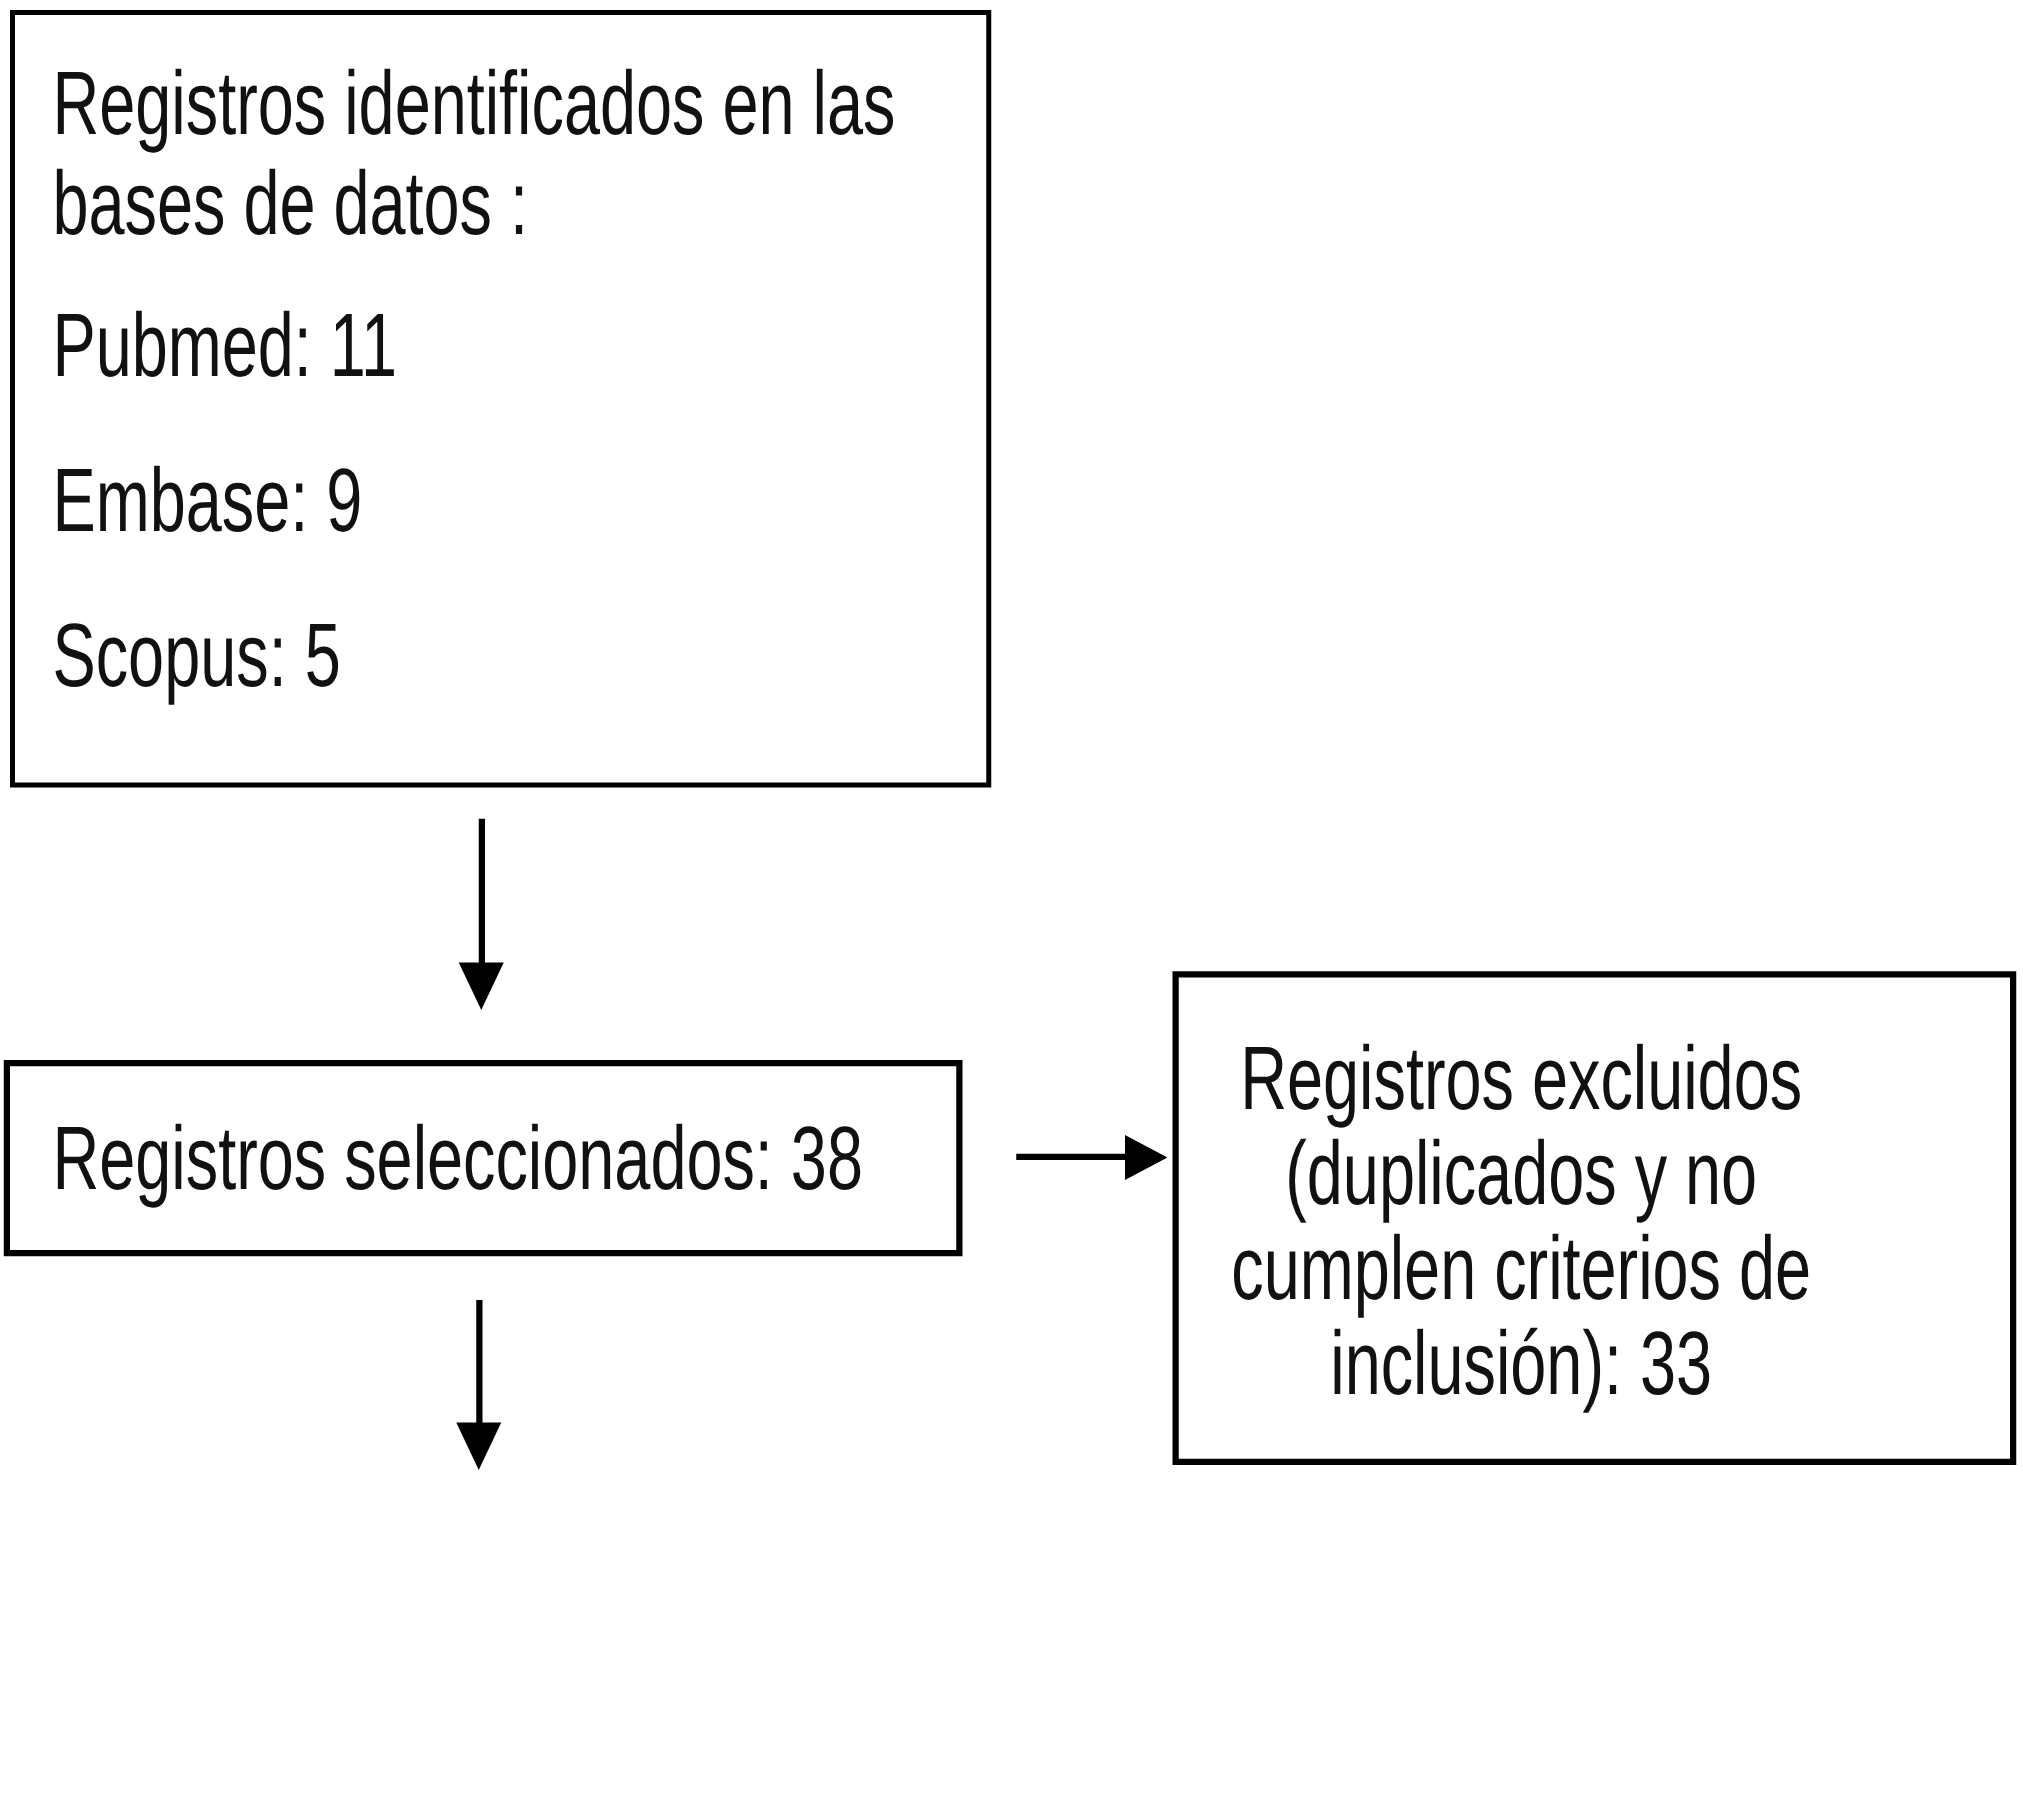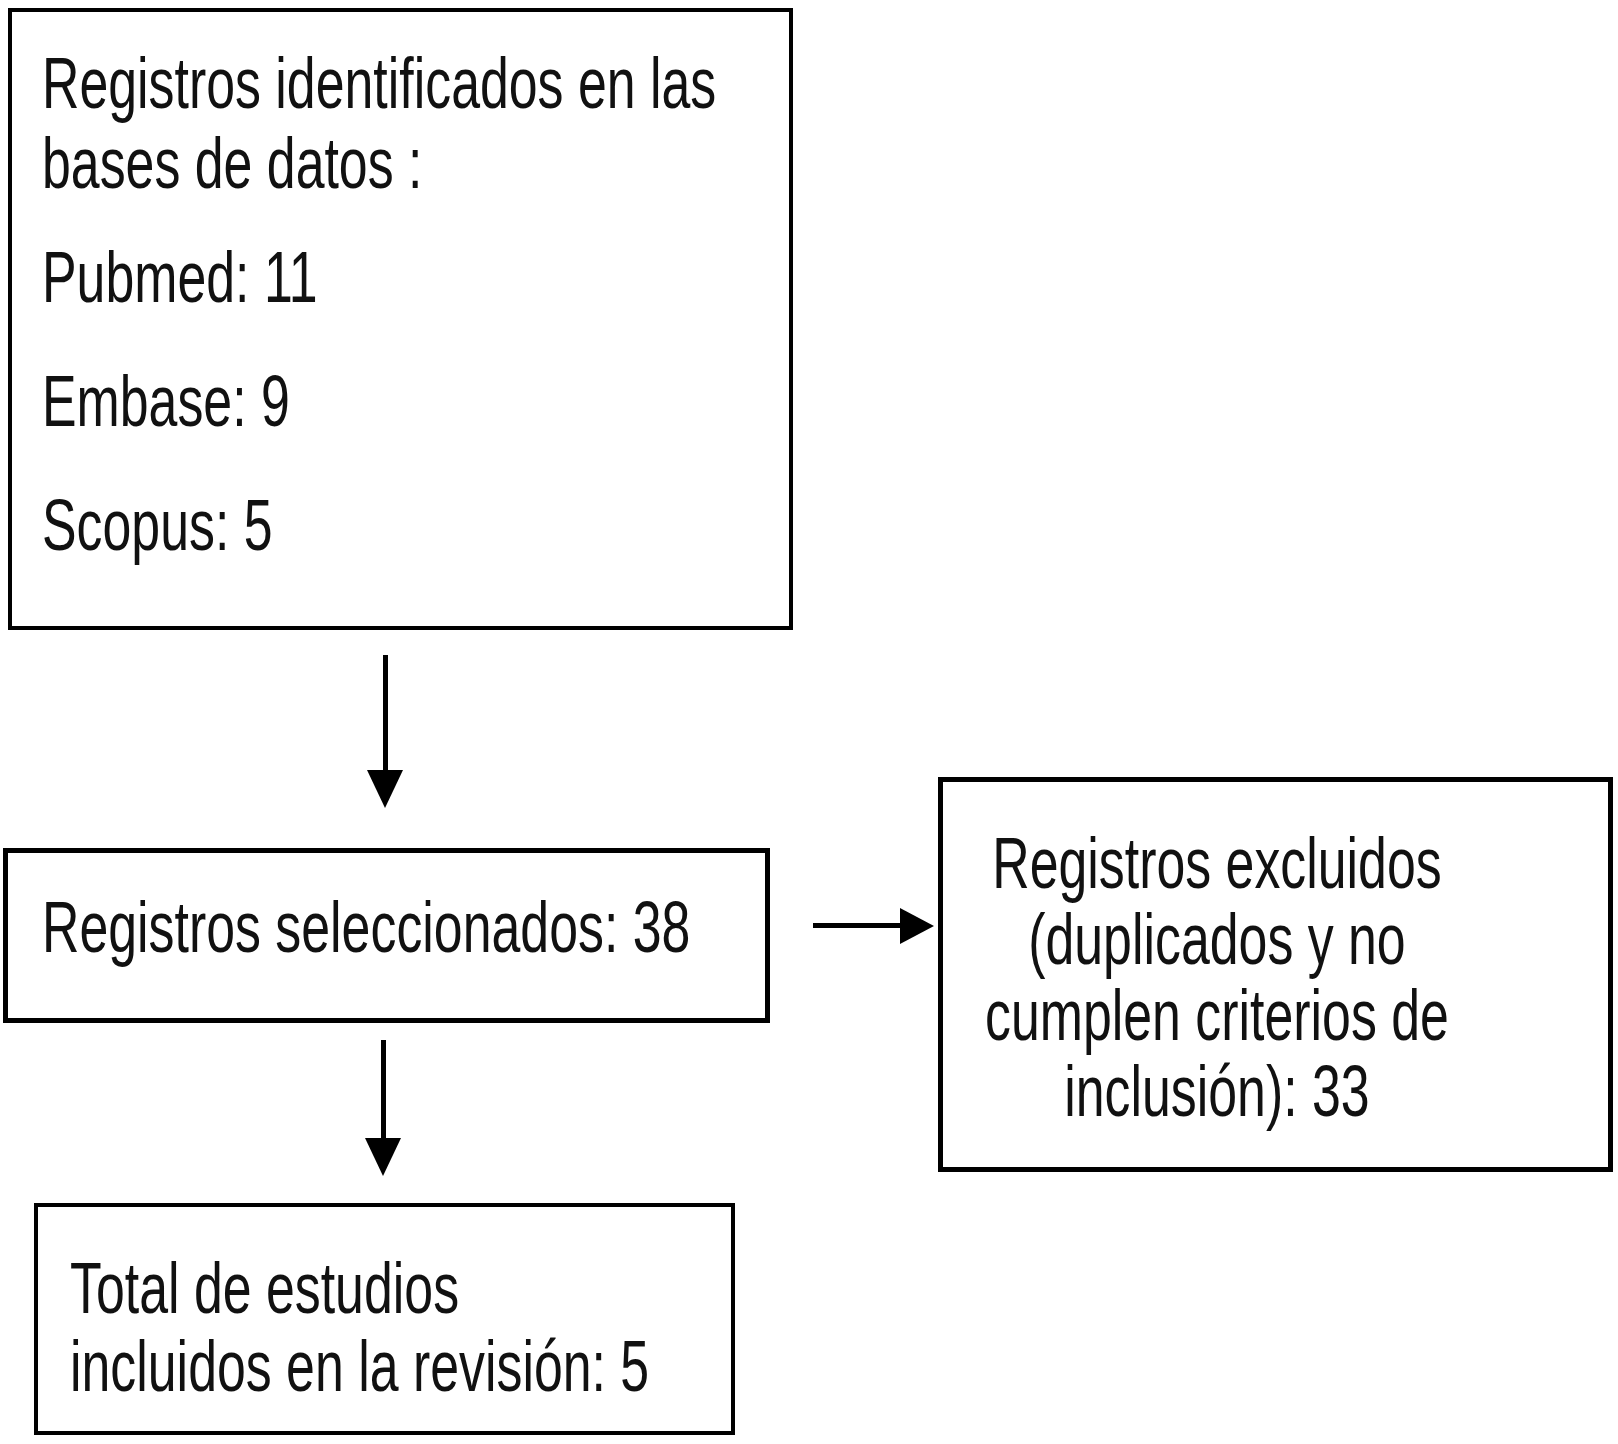--- a/index.html
+++ b/index.html
@@ -81,41 +81,35 @@
       <div class="line">bases de datos :</div>
       <div class="line gap34">Pubmed: 11</div>
       <div class="line gap44">Embase: 9</div>
       <div class="line gap44">Scopus: 5</div>
     </div>
   </div>
 
   <div class="vline" style="left:383px; top:655px; height:118px;"></div>
   <div class="head-down" style="left:367px; top:770px;"></div>
 
-  <div class="fc-box b5" style="left:3px; top:848px; width:767px; height:175px;">
+  <div class="fc-box b5" style="left:3px; top:848px; width:767px; height:157px;">
     <div class="txt lh80" style="left:34px; top:34px;">
       <div class="line">Registros seleccionados: 38</div>
     </div>
   </div>
 
   <div class="hline" style="left:813px; top:923px; width:92px;"></div>
   <div class="head-right" style="left:900px; top:908px;"></div>
 
   <div class="fc-box b5" style="left:938px; top:777px; width:675px; height:395px;text-align:center;">
     <div class="txt lh76" style="left:42px; top:43px;">
       <div class="line">Registros excluidos</div>
       <div class="line">(duplicados y no</div>
       <div class="line">cumplen criterios de</div>
       <div class="line">inclusión): 33</div>
     </div>
   </div>
 
   <div class="vline" style="left:381px; top:1040px; height:102px;"></div>
   <div class="head-down" style="left:365px; top:1138px;"></div>
 
-  <div class="fc-box b4" style="left:34px; top:1203px; width:701px; height:232px;">
-    <div class="txt lh78" style="left:32px; top:42px;">
-      <div class="line">Total de estudios</div>
-      <div class="line">incluidos en la revisión: 5</div>
-    </div>
-  </div>
 
 </div>
 
 </body></html>

